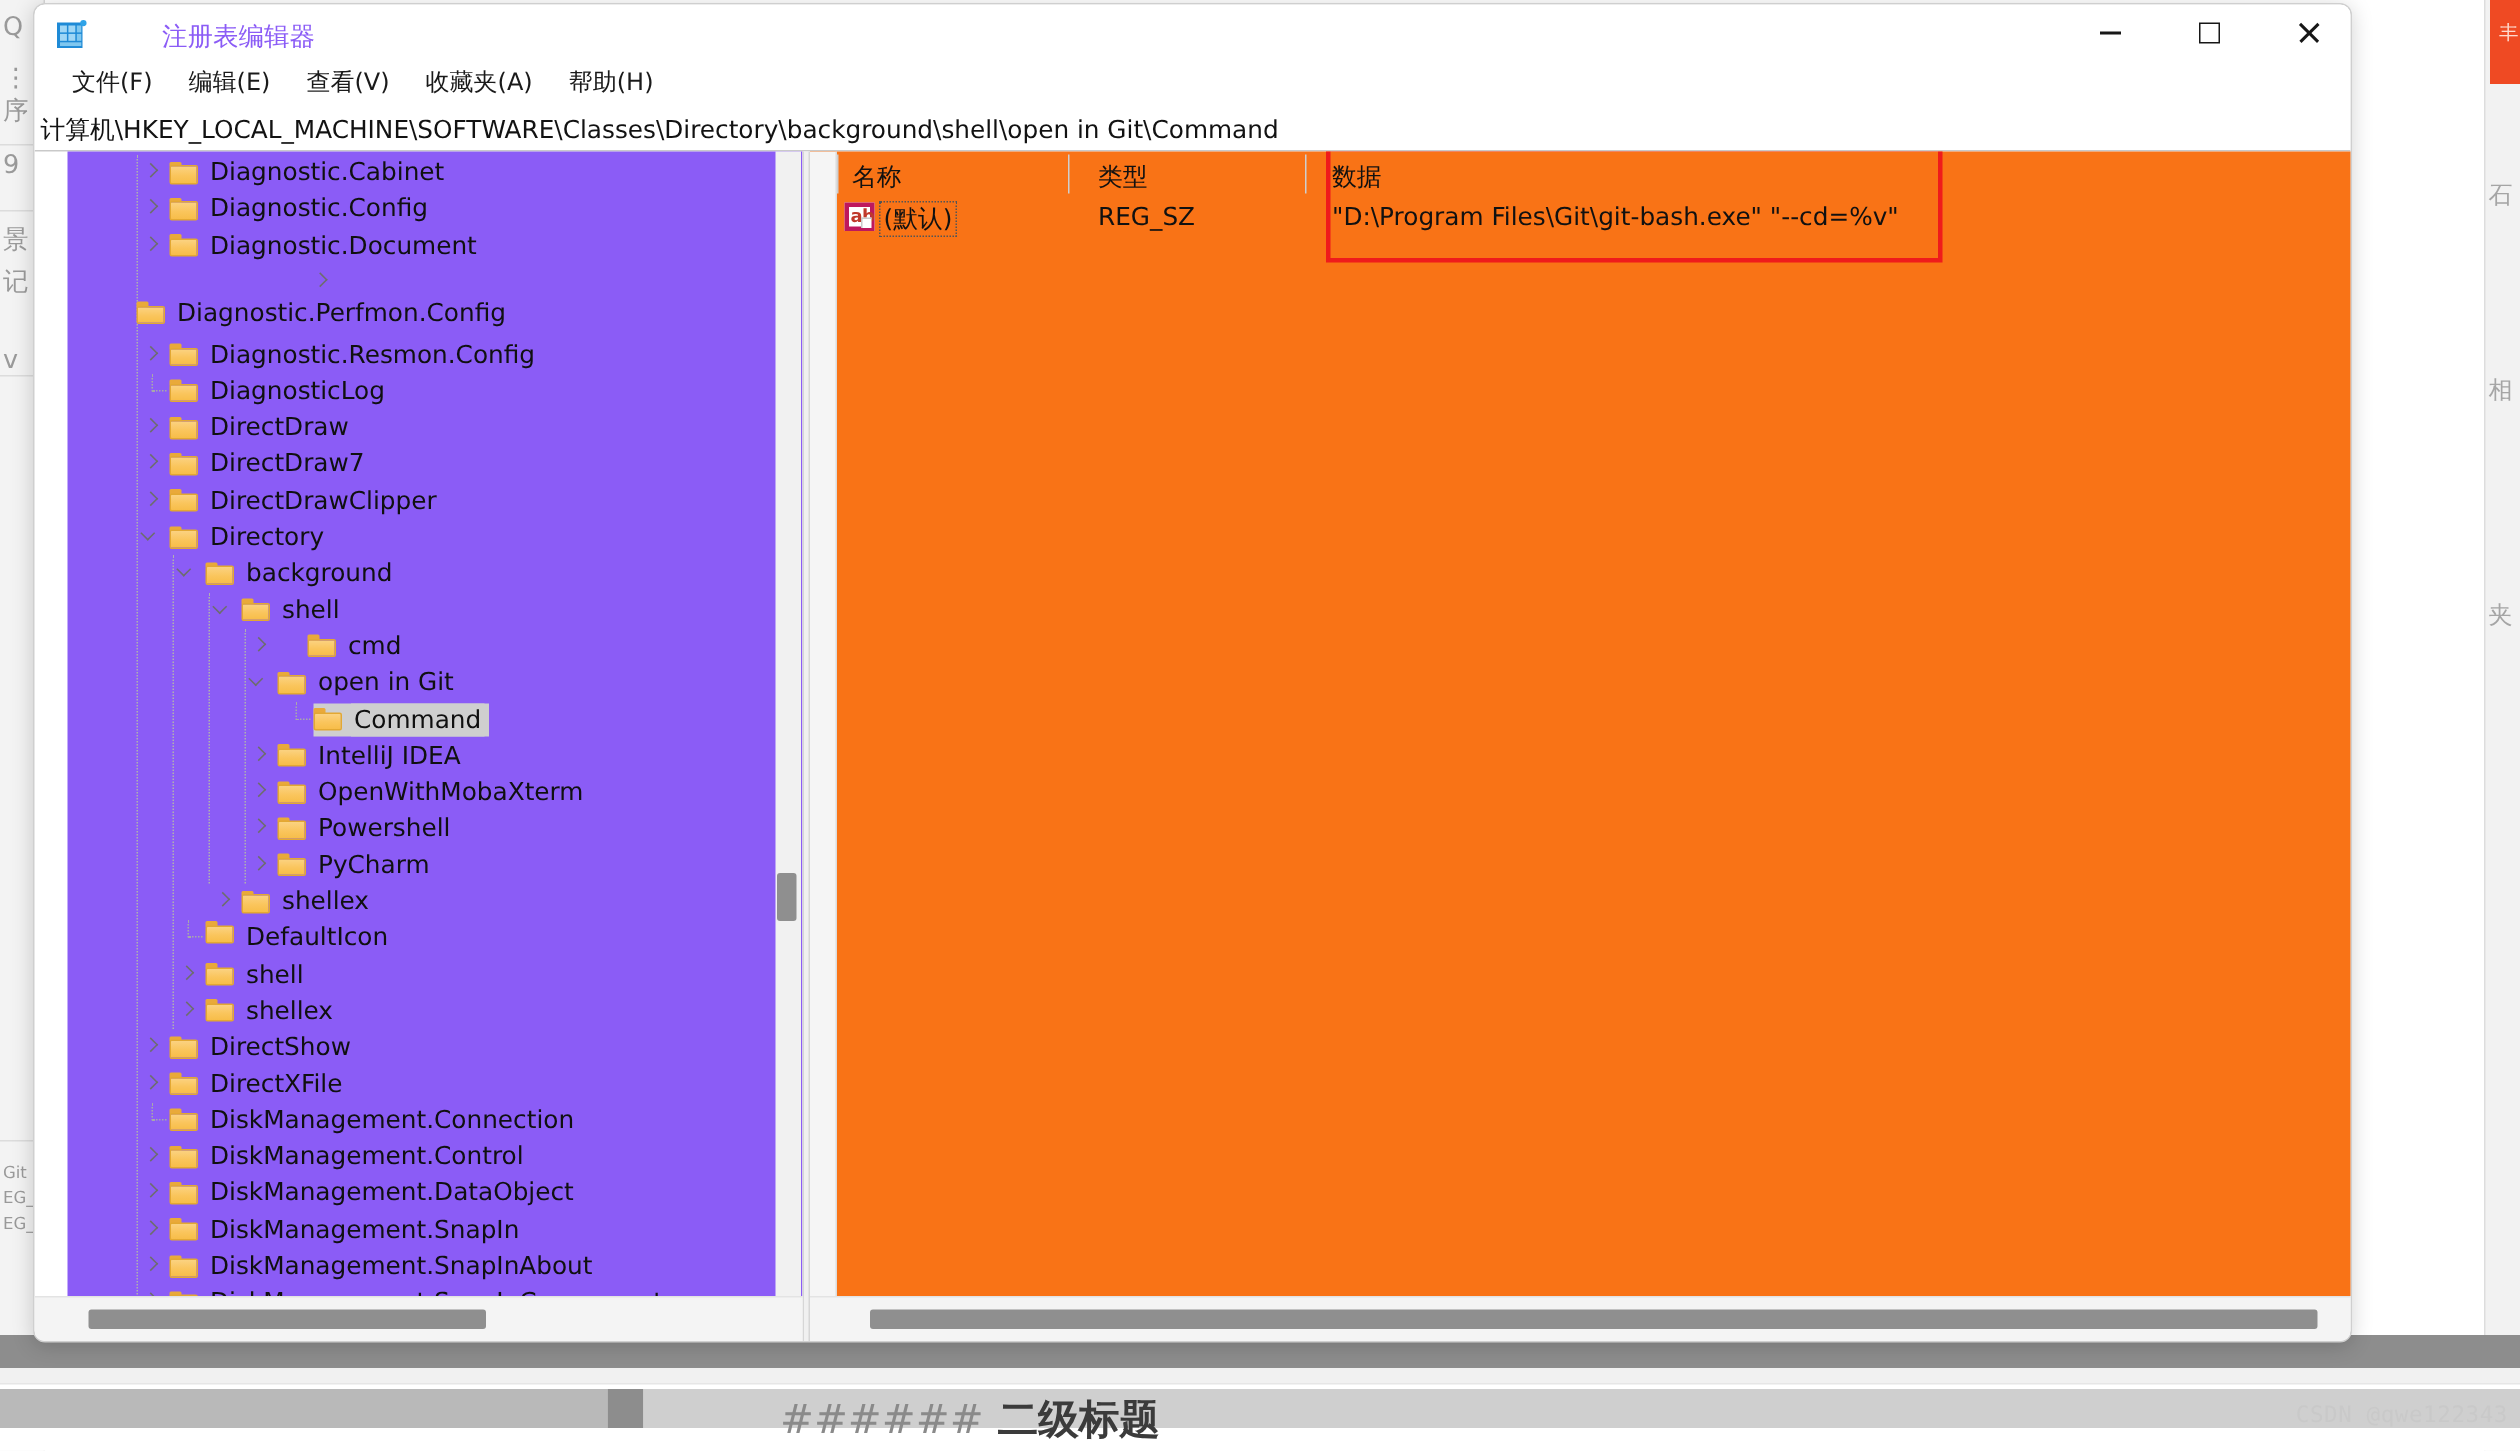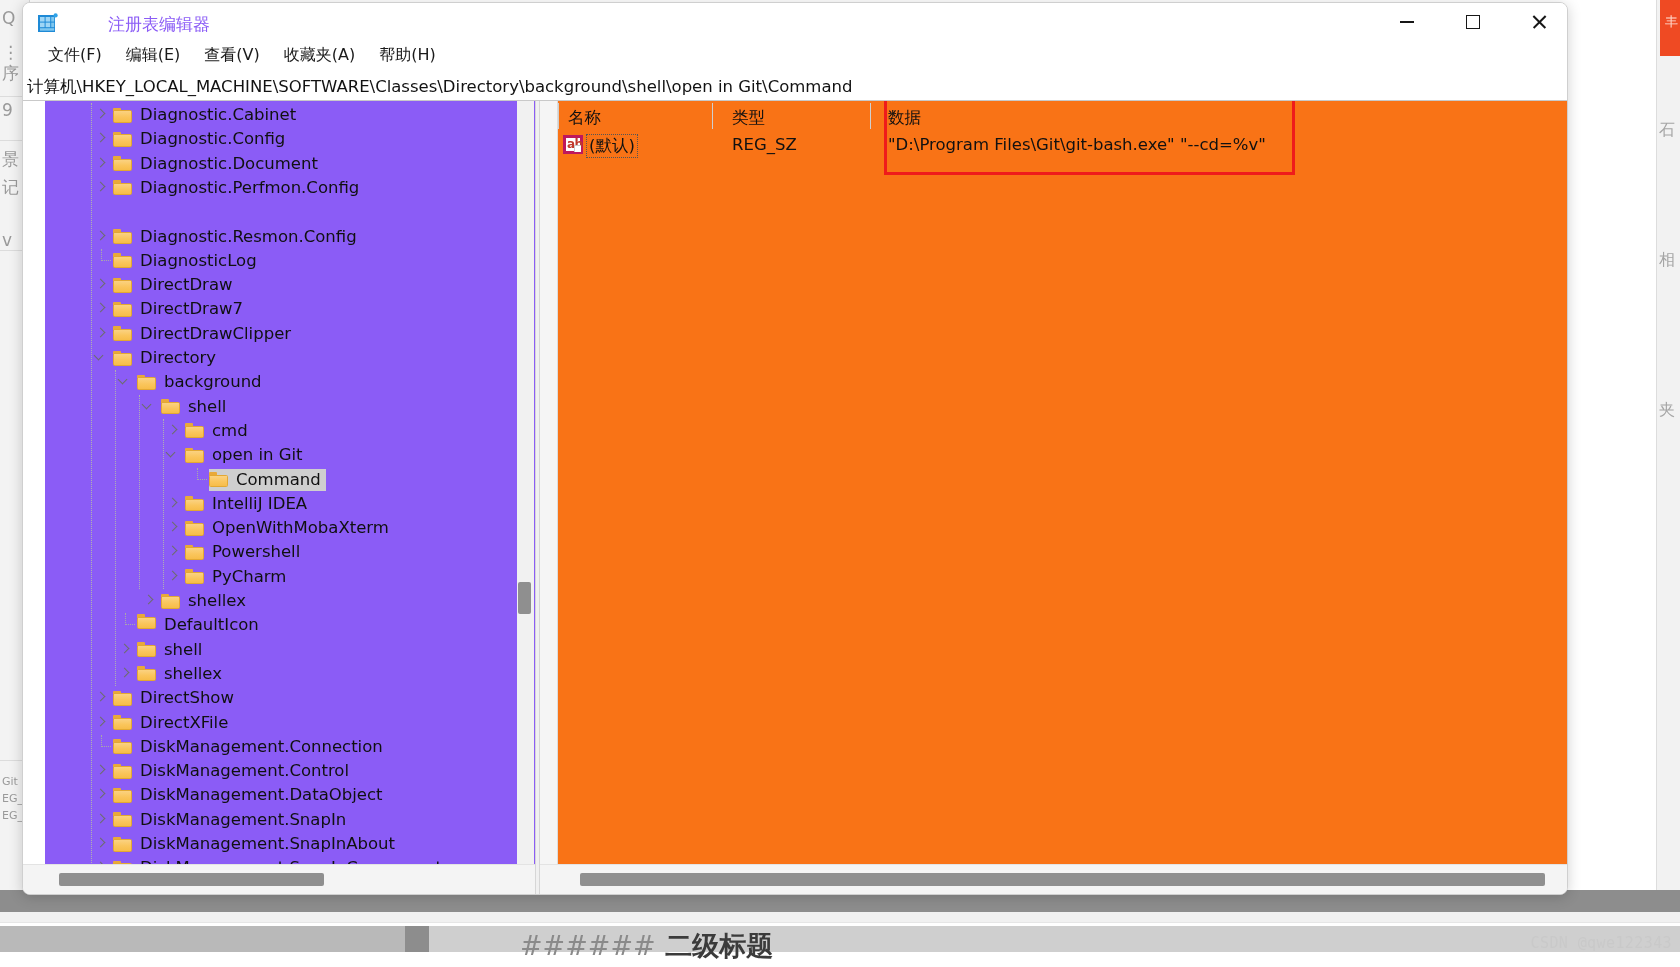--- a/index.html
+++ b/index.html
@@ -375,21 +375,21 @@
             <div class="chev closed"></div>
           </div>
           <div class="" style="display: flex; align-items: center;">
             <div class="folder">
               <span class="tab"></span>
               <span class="body"></span>
             </div>
             <div class="tlabel">Diagnostic.Document</div>
           </div>
         </div>
-        <div class="tree-row" style="top: 74.9px; padding-left: 46px;">
+        <div class="tree-row" style="top: 74.9px; padding-left: 46px; flex-direction: column;">
           <div class="tw">
             <div class="chev closed"></div>
           </div>
           <div class="" style="display: flex; align-items: center;">
             <div class="folder">
               <span class="tab"></span>
               <span class="body"></span>
             </div>
             <div class="tlabel">Diagnostic.Perfmon.Config</div>
           </div>
@@ -484,21 +484,21 @@
             <div class="chev open"></div>
           </div>
           <div class="" style="display: flex; align-items: center;">
             <div class="folder">
               <span class="tab"></span>
               <span class="body"></span>
             </div>
             <div class="tlabel">shell</div>
           </div>
         </div>
-        <div class="tree-row" style="top: 317.9px; padding-left: 118px;">
+        <div class="tree-row" style="top: 317.9px; padding-left: 118px; gap: 20px;">
           <div class="tw">
             <div class="chev closed"></div>
           </div>
           <div class="" style="display: flex; align-items: center;">
             <div class="folder">
               <span class="tab"></span>
               <span class="body"></span>
             </div>
             <div class="tlabel">cmd</div>
           </div>

